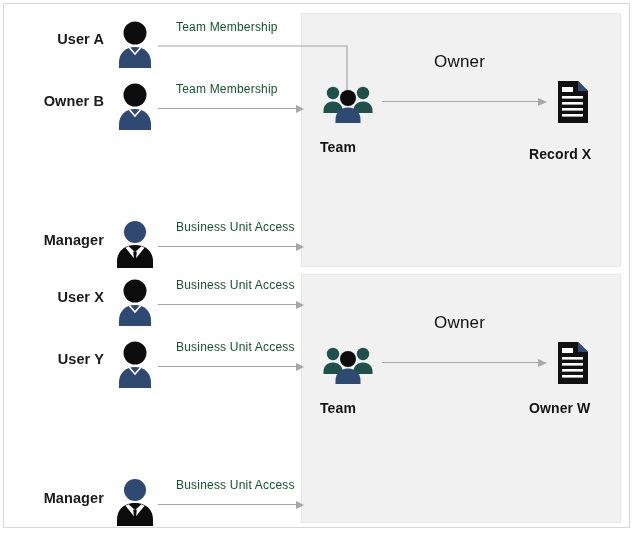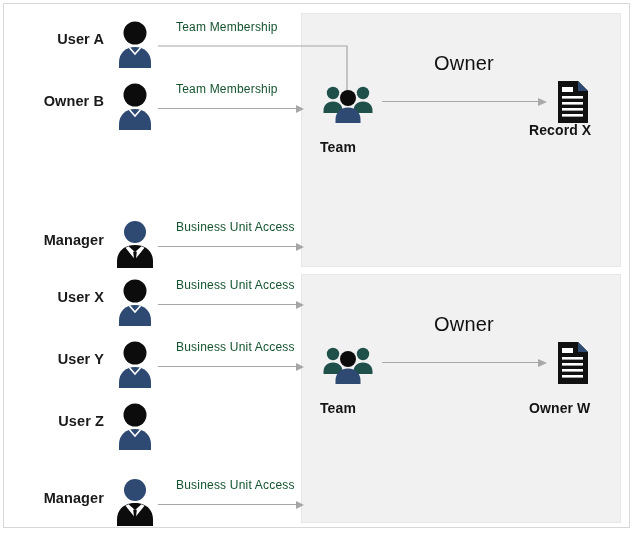--- a/index.html
+++ b/index.html
@@ -84,21 +84,21 @@
     white-space:nowrap;
     letter-spacing:.2px;
   }
 
   
   #elbow-usera{ position:absolute; left:0; top:0; width:635px; height:120px; pointer-events:none; }
 
   
   .panel-title{
     position:absolute;
-    font-size:20px;
+    font-size:17px;
     font-weight:400;
     color:#111111;
     white-space:nowrap;
     letter-spacing:.2px;
   }
   .node{
     position:absolute;
     width:56px; height:50px;
   }
   .node-label{
@@ -215,30 +215,20 @@
         <path d="M17.5 29.8 23 36l5.5-6.2" fill="none" stroke="#ffffff" stroke-width="1.6"></path>
       </svg>
     </div>
     <div class="conn">
       <div class="line"></div>
         <div class="head"></div>
     </div>
     <div class="conn-label">Business Unit Access</div>
   </div>
 
-  <div class="row" style="top:396px;">
-    <div class="row-label">User Z</div>
-    <div class="actor-icon">
-      <svg viewBox="0 0 46 50" width="46" height="50">
-        <circle cx="23" cy="15" r="11.5" fill="#0c0c0c"></circle>
-        <path d="M23 29c-10 0-16 6.5-16 15.5V50h32v-5.5C39 35.5 33 29 23 29z" fill="#2e4a72"></path>
-        <path d="M17.5 29.8 23 36l5.5-6.2" fill="none" stroke="#ffffff" stroke-width="1.6"></path>
-      </svg>
-    </div>
-  </div>
 
   <div class="row" style="top:468px;">
     <div class="row-label" style="top:22px;">Manager</div>
     <div class="actor-icon" style="top:8px;">
       <svg viewBox="0 0 46 50" width="46" height="50">
         <circle cx="23" cy="14" r="11" fill="#2e4a72"></circle>
         <path d="M23 27c-11.5 0-18 7-18 16.5V50h36v-6.5C41 34 34.5 27 23 27z" fill="#0c0c0c"></path>
         <path d="M16.5 28.2 23 34l6.5-5.8 3 1.6L23 41.5 13.5 29.8z" fill="#ffffff"></path>
         <path d="M21.2 33.8h3.6l-.9 8.2h-1.8z" fill="#0c0c0c"></path>
         <path d="M21.6 31.6h2.8l-.6 2h-1.6z" fill="#0c0c0c"></path>
@@ -274,21 +264,21 @@
     <svg viewBox="0 0 34 44" width="34" height="44">
       <path d="M2 1h20l10 10v32H2z" fill="#111111"></path>
       <path d="M22 1l10 10H22z" fill="#2e4a72"></path>
       <rect x="6" y="7" width="11" height="5" fill="#ffffff"></rect>
       <rect x="6" y="16" width="21" height="2.6" fill="#ffffff"></rect>
       <rect x="6" y="22" width="21" height="2.6" fill="#ffffff"></rect>
       <rect x="6" y="28" width="21" height="2.6" fill="#ffffff"></rect>
       <rect x="6" y="34" width="21" height="2.6" fill="#ffffff"></rect>
     </svg>
   </div>
-  <div class="node-label" style="left:529px; top:122px; width:90px;">Record X</div>
+  <div class="node-label" style="left:529px; top:146px; width:90px;">Record X</div>
 
   <div class="panel-title" style="left:434px; top:313px;">Owner</div>
 
   <div class="node" style="left:320px; top:339px;">
     <svg viewBox="0 0 56 50" width="56" height="50">
       <circle cx="13" cy="15" r="6.2" fill="#1f5049"></circle>
       <path d="M13 23.5c-6 0-9.5 4-9.5 9.2V35h19v-2.3c0-5.2-3.5-9.2-9.5-9.2z" fill="#1f5049"></path>
       <circle cx="43" cy="15" r="6.2" fill="#1f5049"></circle>
       <path d="M43 23.5c-6 0-9.5 4-9.5 9.2V35h19v-2.3c0-5.2-3.5-9.2-9.5-9.2z" fill="#1f5049"></path>
       <circle cx="28" cy="20" r="8" fill="#0c0c0c"></circle>

